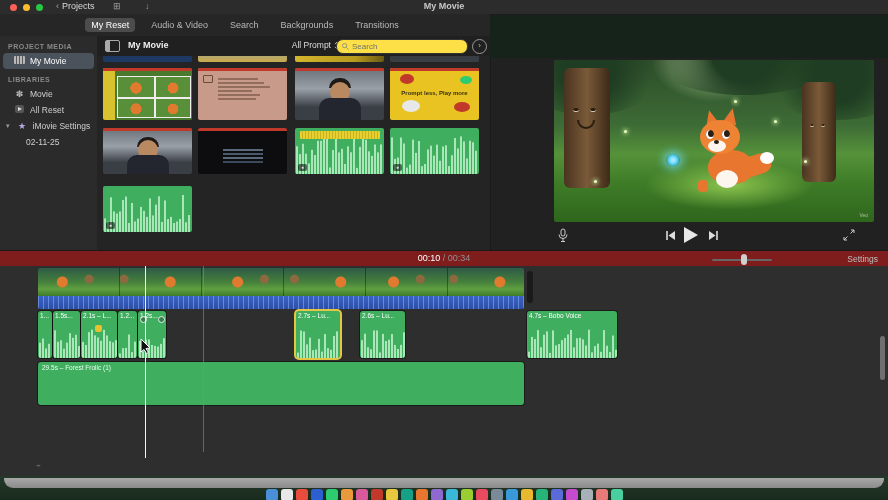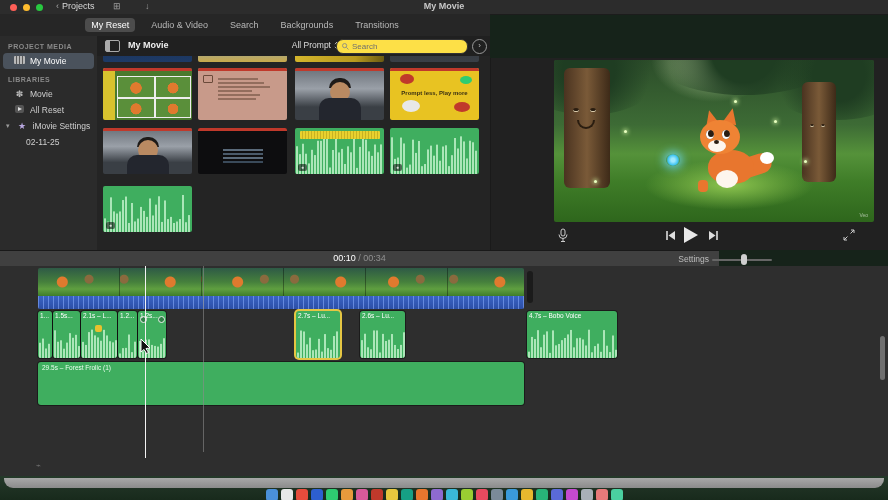--- a/index.html
+++ b/index.html
@@ -78,21 +78,21 @@
       overflow:hidden;border-radius:2px;}
   .canopy{position:absolute;width:150px;height:90px;border-radius:50%;background:radial-gradient(circle,#1f3d22 30%,rgba(26,48,27,0) 70%);}
   .trunk{position:absolute;background:linear-gradient(90deg,#4a3320,#7a5a38 50%,#3d2a18);border-radius:6px;}
   .t-eye{position:absolute;width:6px;height:4px;border-radius:50%;background:#2a1d10;box-shadow:0 -1px 0 #d8c8a8 inset;}
   .t-mouth{position:absolute;width:14px;height:7px;border:2px solid #2a1d10;border-top:none;border-radius:0 0 10px 10px;}
   .grass-glow{position:absolute;left:90px;top:100px;width:170px;height:50px;border-radius:50%;background:radial-gradient(ellipse,#8cc44e 0%,rgba(120,180,60,0) 70%);}
   .fox-part{position:absolute;}
   .firefly{position:absolute;width:3px;height:3px;border-radius:50%;background:#e9ffc0;box-shadow:0 0 4px 1px rgba(220,255,170,.8);}
   #wm{position:absolute;right:6px;bottom:4px;font-size:5px;color:rgba(255,255,255,.55);}
   
-  #tl-bar{left:0;top:250px;width:719px;height:16px;background:#404040;border-top:1px solid #191919;border-bottom:4px solid #fef9c3;}
+  #tl-bar{left:0;top:250px;width:888px;height:16px;background:#7f1d1d;border-top:1px solid #191919;border-bottom:4px solid #fef9c3;}
   #timecode{position:absolute;left:0;right:0;top:2px;text-align:center;font-size:9px;color:#fff;}
   #timecode .dim{color:#909090;}
   #zoom-track{position:absolute;left:712px;top:8px;width:60px;height:2px;background:#666;border-radius:1px;}
   #zoom-knob{position:absolute;left:741px;top:3px;width:6px;height:11px;border-radius:3px;background:#cfcfcf;}
   #settings-lbl{position:absolute;right:10px;top:3px;font-size:8.5px;color:#bdbdbd;}
   
   #timeline{left:0;top:266px;width:888px;height:212px;background:#2e2e2e;overflow:hidden;}
   #filmstrip{position:absolute;left:38px;top:2px;width:486px;height:28px;display:flex;overflow:hidden;border-radius:2px 2px 0 0;}
   .frame{height:28px;flex:0 0 81px;position:relative;border-right:1px solid rgba(0,0,0,.35);}
   #bluewave{position:absolute;left:38px;top:30px;width:486px;height:13px;background:

